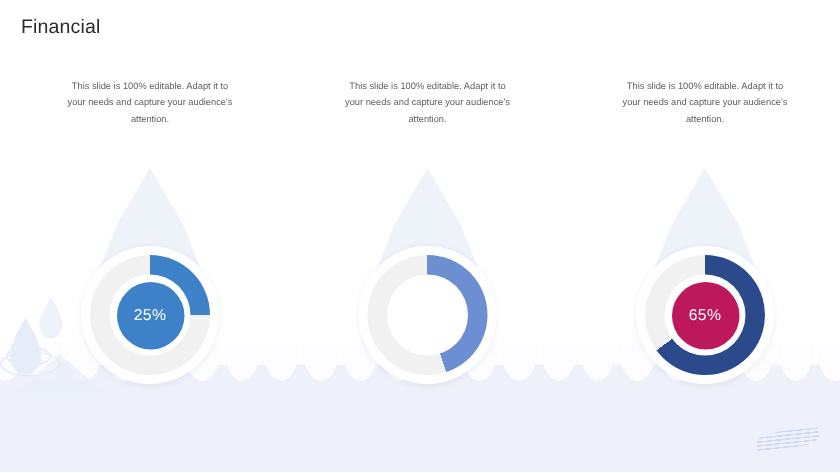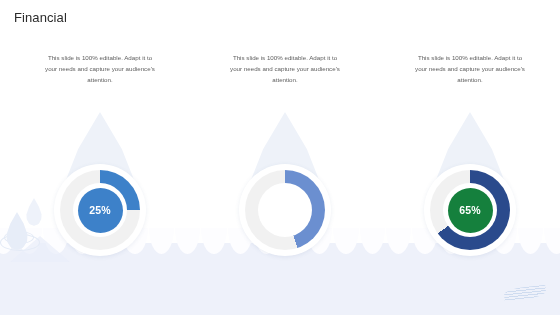--- a/index.html
+++ b/index.html
@@ -162,21 +162,20 @@
     background: #ffffff;
   }
   .center-disc {
     position: absolute;
     left: 17.5px; top: 17.5px;
     width: 45px; height: 45px;
     border-radius: 50%;
     display: flex;
     align-items: center;
     justify-content: center;
-    font-weight: bold;
   }
   .center-label {
     color: #ffffff;
     font-size: 10.5px;
     letter-spacing: .2px;
   }
 </style>
 </head>
 <body>
 
@@ -246,18 +245,18 @@
   <div class="chart-wrap c2">
     <div class="chart-plate"></div>
     <div class="donut" id="donut-1" style="background: conic-gradient(rgb(107, 143, 208) 0deg, rgb(107, 143, 208) 162deg, rgb(241, 241, 241) 162deg, rgb(241, 241, 241) 360deg);"></div>
     <div class="donut-hole"></div>
   </div>
 
   <div class="chart-wrap c3">
     <div class="chart-plate"></div>
     <div class="donut" id="donut-2" style="background: conic-gradient(rgb(42, 74, 140) 0deg, rgb(42, 74, 140) 234deg, rgb(241, 241, 241) 234deg, rgb(241, 241, 241) 360deg);"></div>
     <div class="donut-hole"></div>
-    <div class="center-disc" id="disc-2" style="background: #15803d; text-align: center;">
+    <div class="center-disc" id="disc-2" style="background: #be185d; text-align: center;">
       <span class="center-label">65%</span>
     </div>
   </div>
 
 </div>
 
 </body></html>

